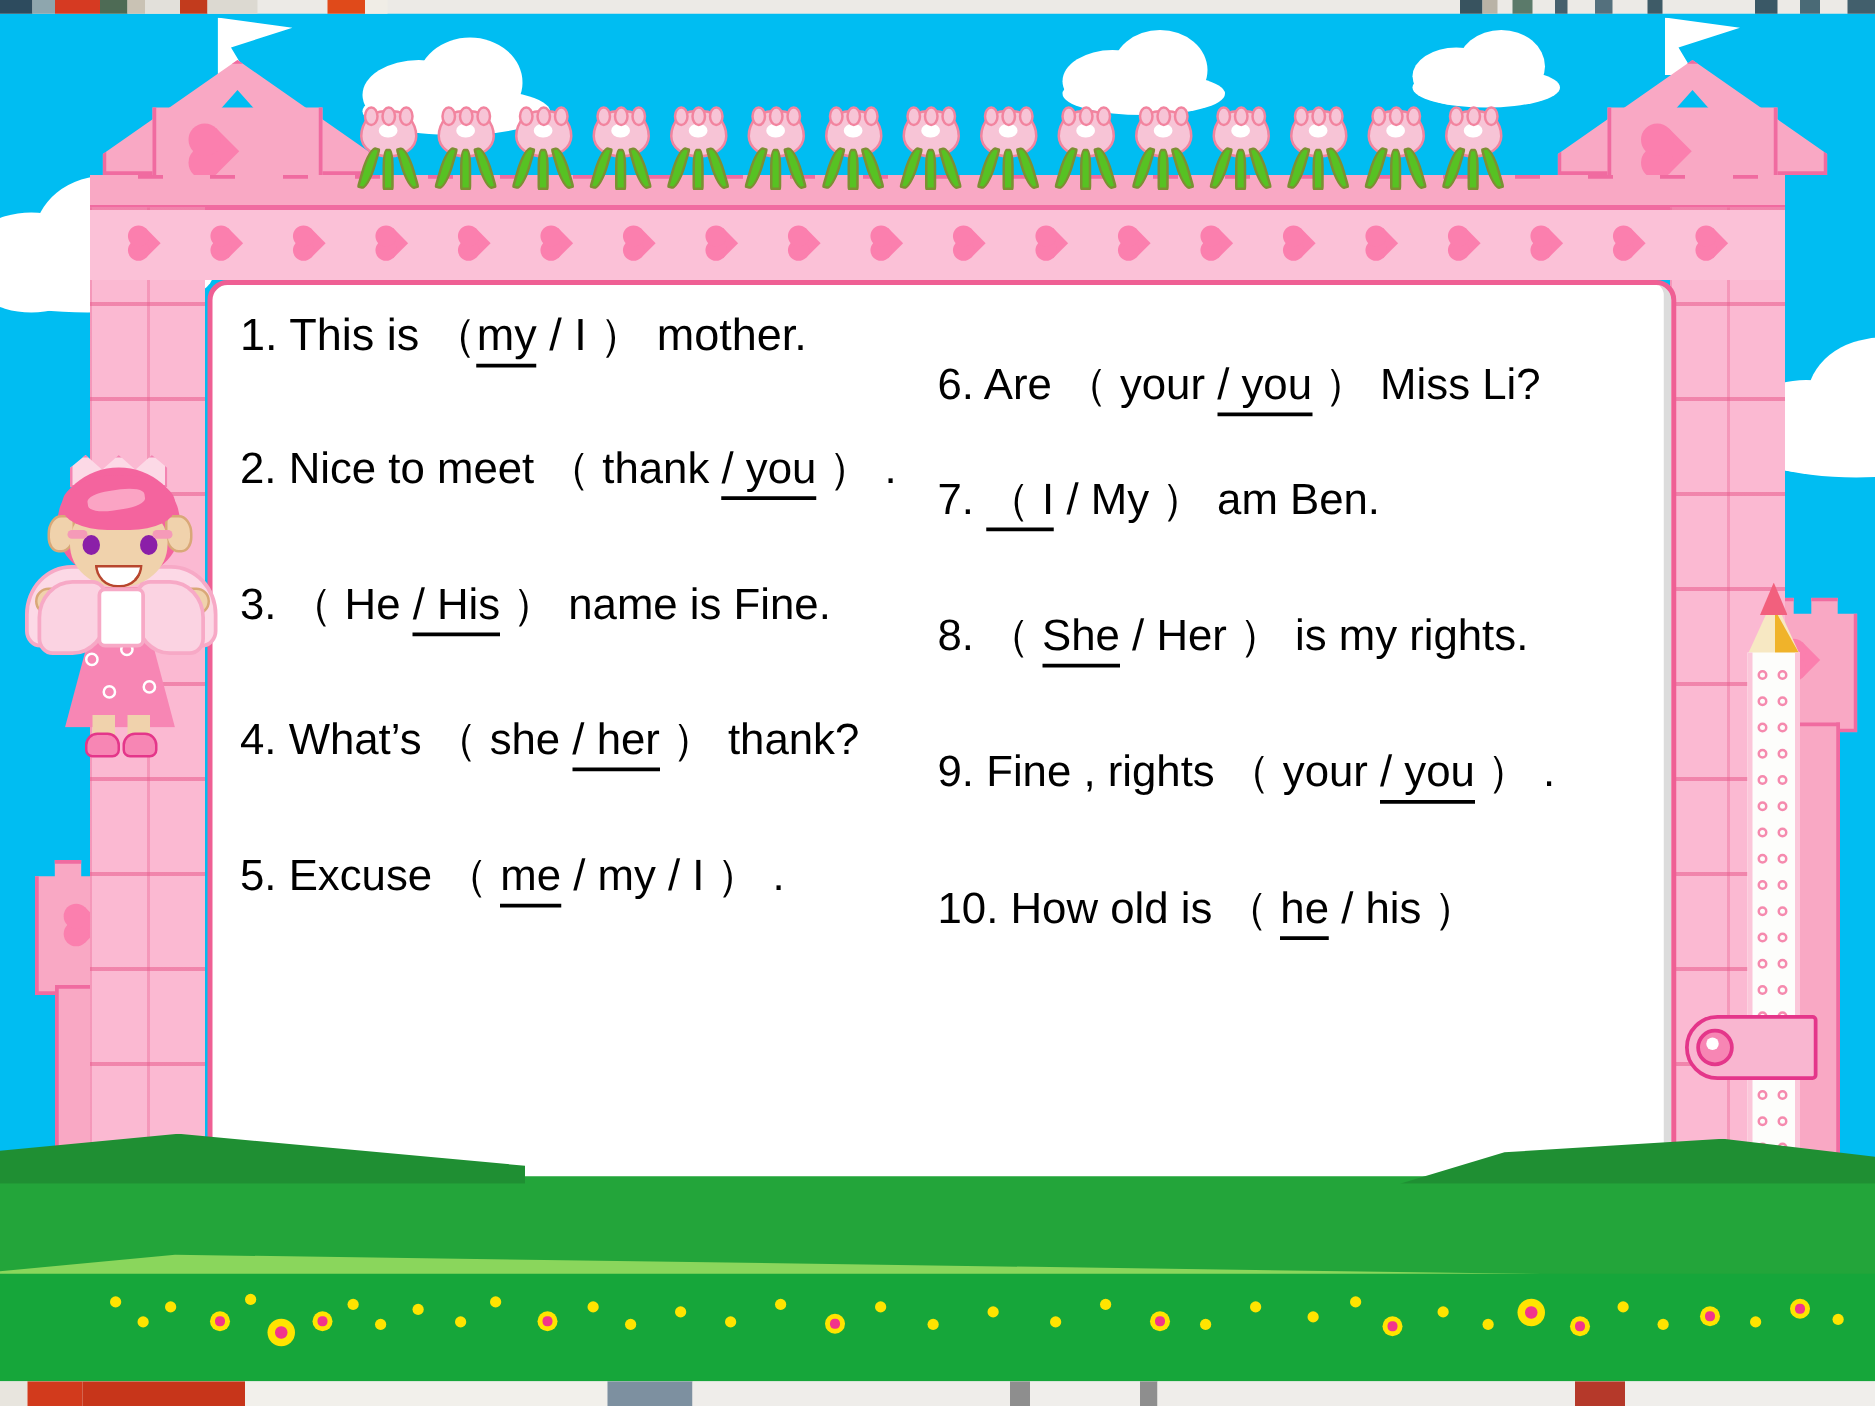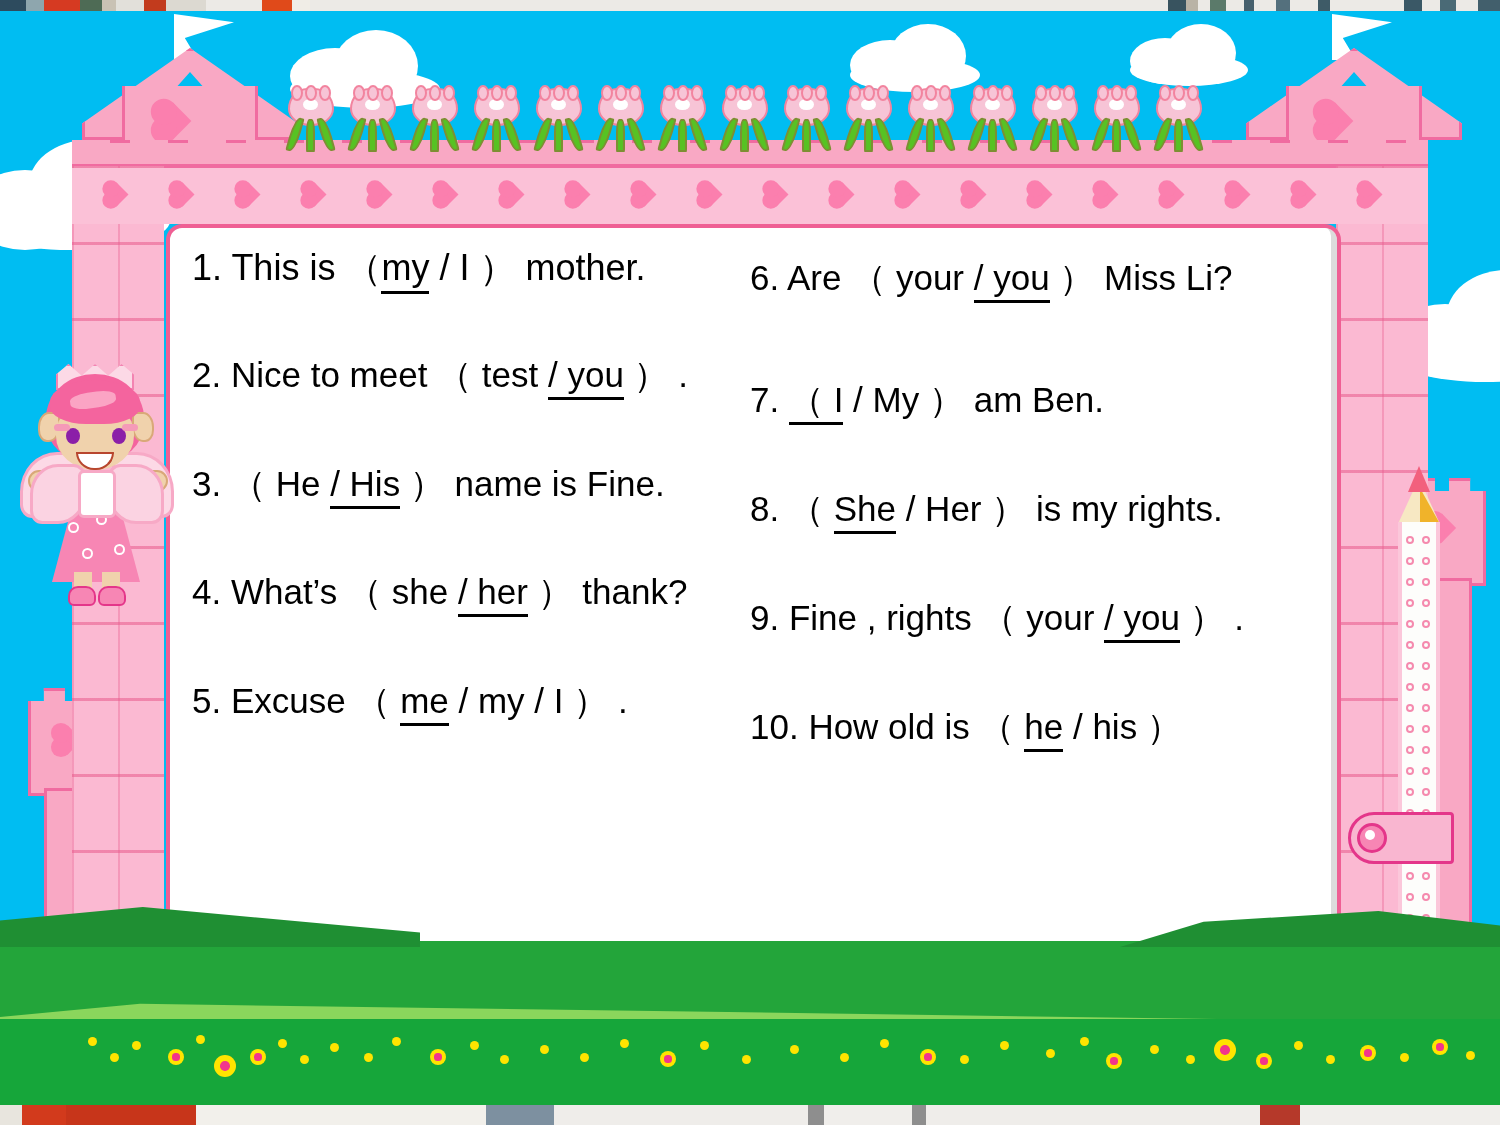--- a/index.html
+++ b/index.html
@@ -492,27 +492,27 @@
       <div class="heart" data-hid="20" style="left: 1074px; top: 8px; width: 17px; height: 17px;"></div>
       <div class="heart" data-hid="21" style="left: 1140px; top: 8px; width: 17px; height: 17px;"></div>
       <div class="heart" data-hid="22" style="left: 1206px; top: 8px; width: 17px; height: 17px;"></div>
       <div class="heart" data-hid="23" style="left: 1272px; top: 8px; width: 17px; height: 17px;"></div>
     </div>
 
   <div class="card" style="left:166px; top:224px; width:1175px; height:782px;">
     <div class="card-inner">
       <div id="leftCol">
           <div class="q" style="left: 22px; top: 20px; font-size: 36px;"><span>1.</span><span>  This is  （</span><span class="u">my</span><span> / I ）  mother.</span></div>
-          <div class="q" style="left: 22px; top: 128px; font-size: 35px;"><span>2.</span><span> Nice to meet  （ test </span><span class="u">/ you</span><span> ）  .</span></div>
+          <div class="q" style="left: 22px; top: 128px; font-size: 35px;"><span>2.</span><span> Nice to meet  （ thank </span><span class="u">/ you</span><span> ）  .</span></div>
           <div class="q" style="left: 22px; top: 237px; font-size: 35px;"><span>3.</span><span>  （ He </span><span class="u">/ His</span><span> ）  name is Fine.</span></div>
           <div class="q" style="left: 22px; top: 345px; font-size: 35px;"><span>4.</span><span> What’s  （ she </span><span class="u">/ her</span><span> ）  thank?</span></div>
           <div class="q" style="left: 22px; top: 454px; font-size: 35px;"><span>5.</span><span> Excuse  （ </span><span class="u">me</span><span> / my / I ）  .</span></div>
         </div>
       <div id="rightCol">
-          <div class="q" style="left: 580px; top: 31px; font-size: 35px;"><span>6.</span><span> Are  （ your </span><span class="u">/ you</span><span> ）  Miss Li?</span></div>
+          <div class="q" style="left: 580px; top: 61px; font-size: 35px;"><span>6.</span><span> Are  （ your </span><span class="u">/ you</span><span> ）  Miss Li?</span></div>
           <div class="q" style="left: 580px; top: 153px; font-size: 35px;"><span>7.</span><span>  </span><span class="u">（ I</span><span> / My ）  am Ben.</span></div>
           <div class="q" style="left: 580px; top: 262px; font-size: 35px;"><span>8.</span><span>  （ </span><span class="u">She</span><span> / Her ）  is my rights.</span></div>
           <div class="q" style="left: 580px; top: 371px; font-size: 35px;"><span>9.</span><span> Fine , rights  （ your </span><span class="u">/ you</span><span> ）  .</span></div>
           <div class="q" style="left: 580px; top: 480px; font-size: 35px;"><span>10.</span><span> How old is  （ </span><span class="u">he</span><span> / his ）</span></div>
         </div>
     </div>
   </div>
 
   <div class="fairy" style="left:22px; top:366px; width:150px; height:240px;">
 

